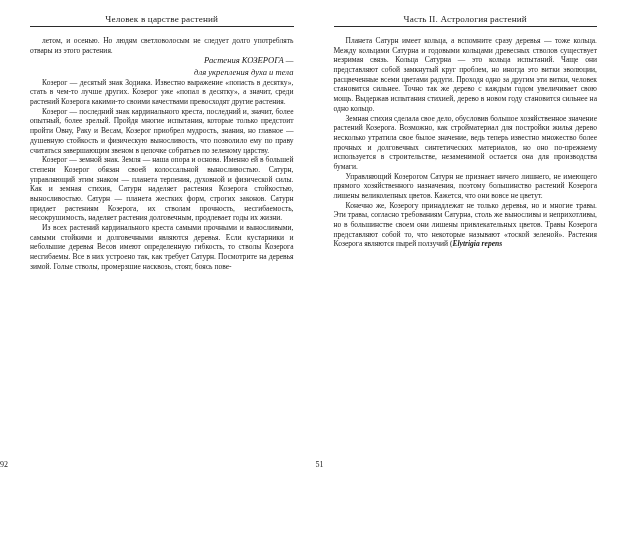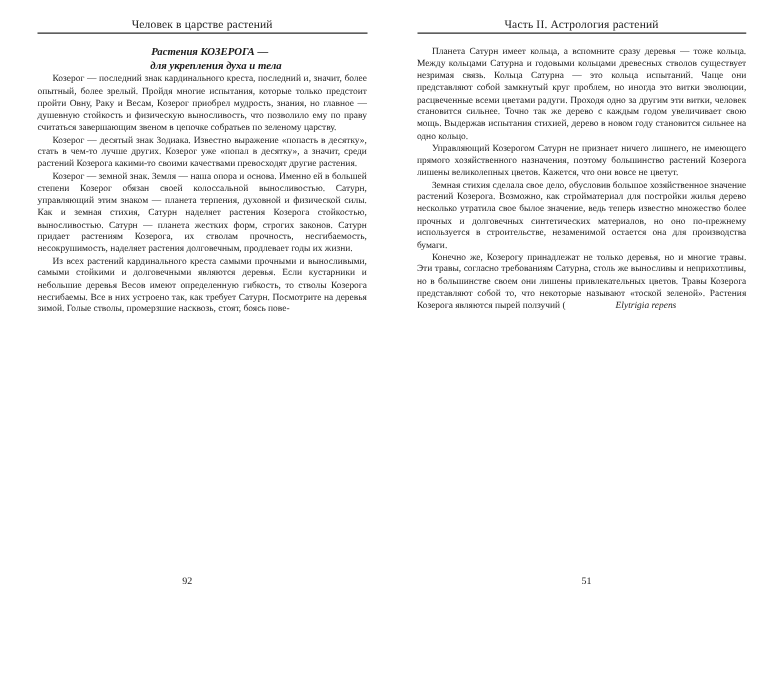--- a/index.html
+++ b/index.html
@@ -60,84 +60,83 @@
     margin: 0;
     text-indent: 12px;
   }
   .body-col p.noindent {
     text-indent: 0;
   }
   .sec-title {
     margin: 11px 0 9px 0;
     font-size: 8.6px;
     font-style: italic;
-    font-weight: bold;
+    font-weight: normal;
     line-height: 1.3;
     text-indent: 0;
-    text-align: center;
+    text-align: right;
   }
   .sec-title .line2 {
     display: block;
     padding-left: 10px;
   }
   .folio {
     position: absolute;
     bottom: 13px;
     left: 0;
     right: 0;
-    text-align: center;
     font-size: 8px;
     color: #1b1b1b;
   }
   .page.left .folio { padding-right: 12px; }
   .page.right .folio { padding-left: 4px; }
   .latin {
     font-style: italic;
   }
   .bold {
-    font-weight: normal;
-    margin-left: 40px;
+    font-weight: bold;
   }
   .gutter {
     position: absolute;
     top: 0;
     bottom: 0;
     left: 50%;
     width: 1px;
     background: transparent;
   }
 </style>
 </head>
 <body>
 
 <div class="spread">
 
   <div class="page left">
     <div class="running-head">Человек в царстве растений</div>
     <hr class="rule">
     <div class="body-col">
+      <p>летом, и осенью. Но людям светловолосым не следует долго употреблять отвары из этого растения.</p>
       <p class="sec-title">
         <span>Растения КОЗЕРОГА —</span>
         <span class="line2">для укрепления духа и тела</span>
       </p>
+      <p>Козерог — десятый знак Зодиака. Известно выражение «попасть в десятку», стать в чем-то лучше других. Козерог уже «попал в десятку», а значит, среди растений Козерога какими-то своими качествами превосходят другие растения.</p>
       <p>Козерог — последний знак кардинального креста, последний и, значит, более опытный, более зрелый. Пройдя многие испытания, которые только предстоит пройти Овну, Раку и Весам, Козерог приобрел мудрость, знания, но главное — душевную стойкость и физическую выносливость, что позволило ему по праву считаться завершающим звеном в цепочке собратьев по зеленому царству.</p>
-      <p>Козерог — десятый знак Зодиака. Известно выражение «попасть в десятку», стать в чем-то лучше других. Козерог уже «попал в десятку», а значит, среди растений Козерога какими-то своими качествами превосходят другие растения.</p>
       <p>Козерог — земной знак. Земля — наша опора и основа. Именно ей в большей степени Козерог обязан своей колоссальной выносливостью. Сатурн, управляющий этим знаком — планета терпения, духовной и физической силы. Как и земная стихия, Сатурн наделяет растения Козерога стойкостью, выносливостью. Сатурн — планета жестких форм, строгих законов. Сатурн придает растениям Козерога, их стволам прочность, несгибаемость, несокрушимость, наделяет растения долговечным, продлевает годы их жизни.</p>
       <p>Из всех растений кардинального креста самыми прочными и выносливыми, самыми стойкими и долговечными являются деревья. Если кустарники и небольшие деревья Весов имеют определенную гибкость, то стволы Козерога несгибаемы. Все в них устроено так, как требует Сатурн. Посмотрите на деревья зимой. Голые стволы, промерзшие насквозь, стоят, боясь пове-</p>
     </div>
     <div class="folio">92</div>
   </div>
 
   <div class="gutter"></div>
 
   <div class="page right">
     <div class="running-head">Часть II. Астрология растений</div>
     <hr class="rule">
     <div class="body-col">
       <p>Планета Сатурн имеет кольца, а вспомните сразу деревья — тоже кольца. Между кольцами Сатурна и годовыми кольцами древесных стволов существует незримая связь. Кольца Сатурна — это кольца испытаний. Чаще они представляют собой замкнутый круг проблем, но иногда это витки эволюции, расцвеченные всеми цветами радуги. Проходя одно за другим эти витки, человек становится сильнее. Точно так же дерево с каждым годом увеличивает свою мощь. Выдержав испытания стихией, дерево в новом году становится сильнее на одно кольцо.</p>
+      <p>Земная стихия сделала свое дело, обусловив большое хозяйственное значение растений Козерога. Возможно, как стройматериал для постройки жилья дерево несколько утратила свое былое значение, ведь теперь известно множество более прочных и долговечных синтетических материалов, но оно по-прежнему используется в строительстве, незаменимой остается она для производства бумаги.</p>
       <p>Управляющий Козерогом Сатурн не признает ничего лишнего, не имеющего прямого хозяйственного назначения, поэтому большинство растений Козерога лишены великолепных цветов. Кажется, что они вовсе не цветут.</p>
-      <p>Земная стихия сделала свое дело, обусловив большое хозяйственное значение растений Козерога. Возможно, как стройматериал для постройки жилья дерево несколько утратила свое былое значение, ведь теперь известно множество более прочных и долговечных синтетических материалов, но оно по-прежнему используется в строительстве, незаменимой остается она для производства бумаги.</p>
       <p>Конечно же, Козерогу принадлежат не только деревья, но и многие травы. Эти травы, согласно требованиям Сатурна, столь же выносливы и неприхотливы, но в большинстве своем они лишены привлекательных цветов. Травы Козерога представляют собой то, что некоторые называют «тоской зеленой». Растения Козерога являются пырей ползучий (<span class="latin bold">Elytrigia repens</span></p>
     </div>
     <div class="folio">51</div>
   </div>
 
 </div>
 
 </body></html>

